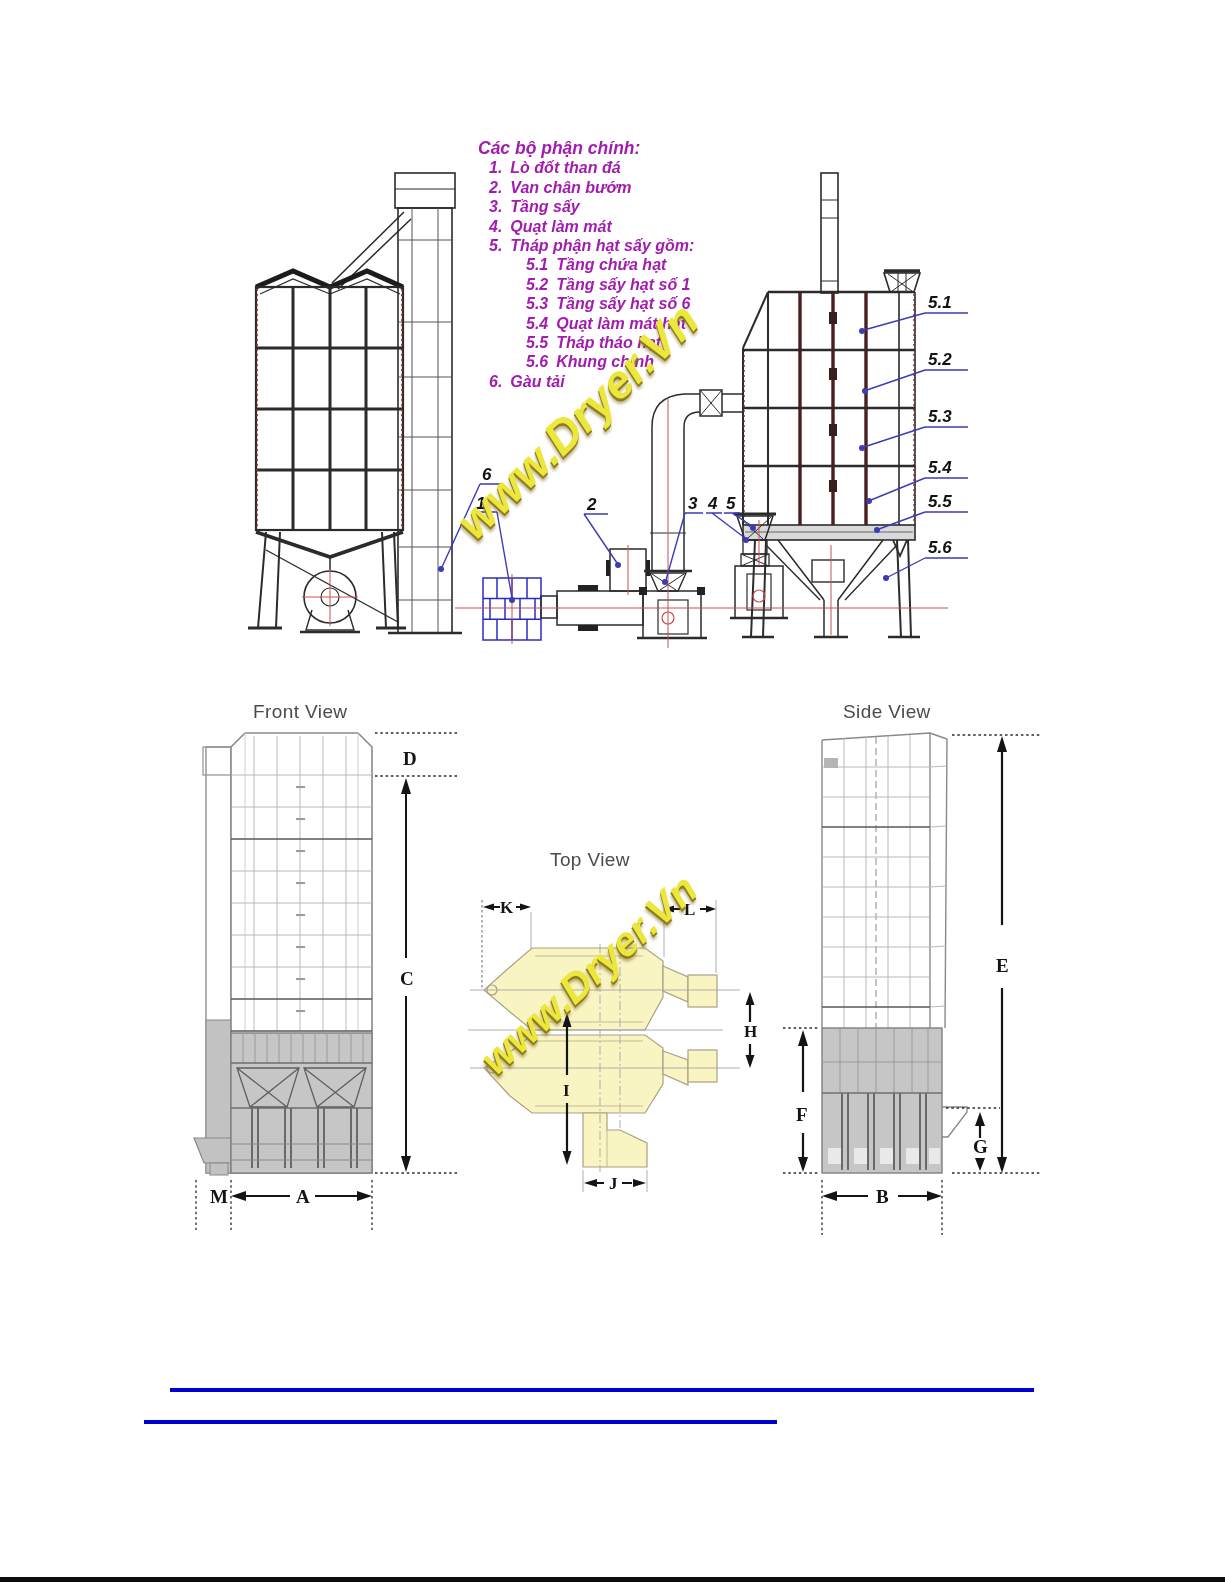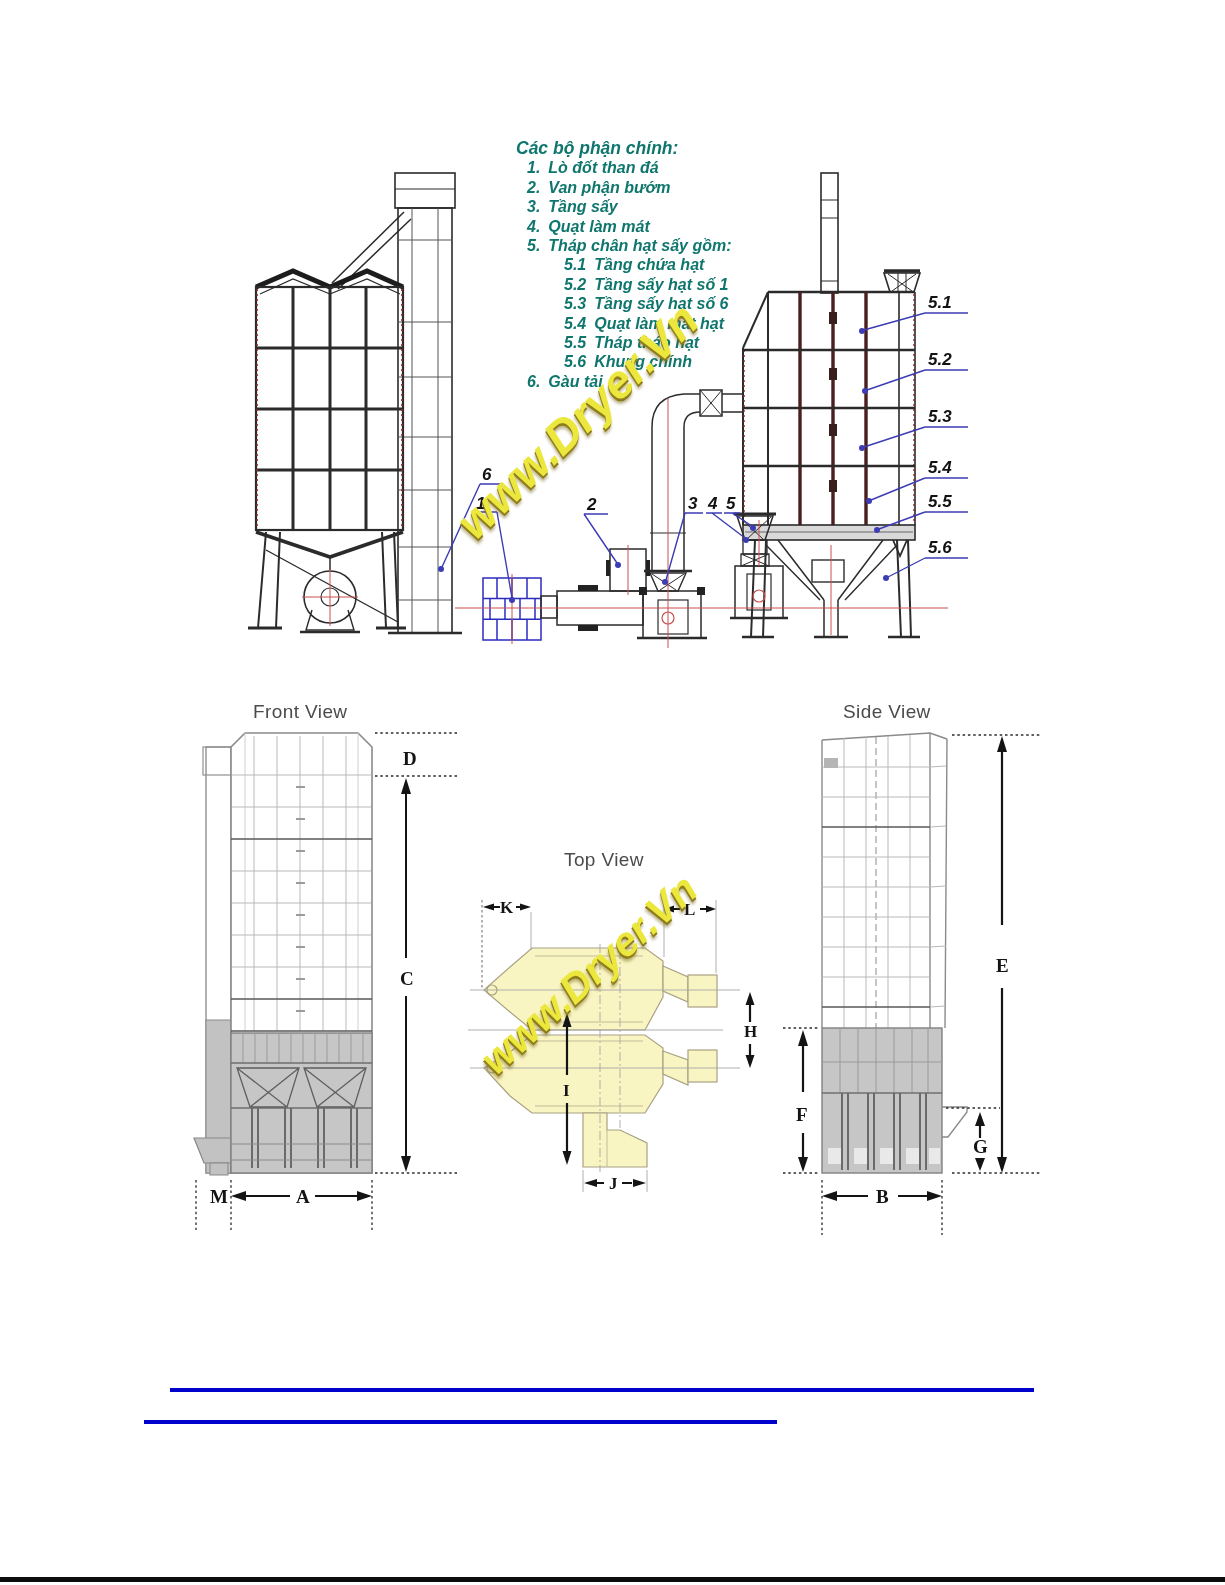--- a/index.html
+++ b/index.html
@@ -1,21 +1,21 @@
 <!DOCTYPE html>
 <html><head>
 <meta charset="utf-8">
 <style>
   html,body{margin:0;padding:0;background:#fff;}
   #page{position:relative;width:1225px;height:1585px;background:#ffffff;overflow:hidden;
         font-family:"Liberation Sans",sans-serif;}
   .abs{position:absolute;}
   svg{position:absolute;left:0;top:0;}
   
-  .legend{left:516px;top:139px;color:#0f766e;font-style:italic;font-weight:bold;
+  .legend{left:478px;top:139px;color:#a21caf;font-style:italic;font-weight:bold;
           font-size:16px;line-height:19.4px;z-index:2;}
   .legend .title{font-size:17.5px;}
   .legend .row{display:flex;gap:8px;padding-left:11px;white-space:nowrap;}
   .legend .row.sub{padding-left:48px;}
   
   .vtitle{color:#4b4b4b;font-size:19px;letter-spacing:.4px;z-index:2;white-space:nowrap;}
   
   .wm{color:#ece73c;font-weight:bold;font-style:italic;white-space:nowrap;z-index:5;
       text-shadow:-2px 2px 0 #8f7d1c,-4px 4px 3px rgba(115,97,18,.45);}
   .wm1{left:420px;top:393px;font-size:47px;transform:rotate(-44deg);}
@@ -354,33 +354,33 @@
   </svg>
 
   <div class="abs legend">
     <div class="title">Các bộ phận chính:</div>
     <div class="row">
         <span>1.</span>
         <span>Lò đốt than đá</span>
       </div>
     <div class="row">
         <span>2.</span>
-        <span>Van phận bướm</span>
+        <span>Van chân bướm</span>
       </div>
     <div class="row">
         <span>3.</span>
         <span>Tầng sấy</span>
       </div>
     <div class="row">
         <span>4.</span>
         <span>Quạt làm mát</span>
       </div>
     <div class="row">
         <span>5.</span>
-        <span>Tháp chân hạt sấy gồm:</span>
+        <span>Tháp phận hạt sấy gồm:</span>
       </div>
     <div class="row sub">
         <span>5.1</span>
         <span>Tầng chứa hạt</span>
       </div>
     <div class="row sub">
         <span>5.2</span>
         <span>Tầng sấy hạt số 1</span>
       </div>
     <div class="row sub">
@@ -399,21 +399,21 @@
         <span>5.6</span>
         <span>Khung chính</span>
       </div>
     <div class="row">
         <span>6.</span>
         <span>Gàu tải</span>
       </div>
   </div>
 
   <div class="abs vtitle" style="left:253px;top:701px;">Front View</div>
-  <div class="abs vtitle" style="left:564px;top:849px;">Top View</div>
+  <div class="abs vtitle" style="left:550px;top:849px;">Top View</div>
   <div class="abs vtitle" style="left:843px;top:701px;">Side View</div>
 
   <div class="abs wm wm1">www.Dryer.Vn</div>
   <div class="abs wm wm2">www.Dryer.Vn</div>
 
   <div class="abs link-line" style="left:170px;top:1388px;width:864px;"></div>
   <div class="abs link-line" style="left:144px;top:1420px;width:633px;"></div>
 
   <div class="abs page-border"></div>
 

